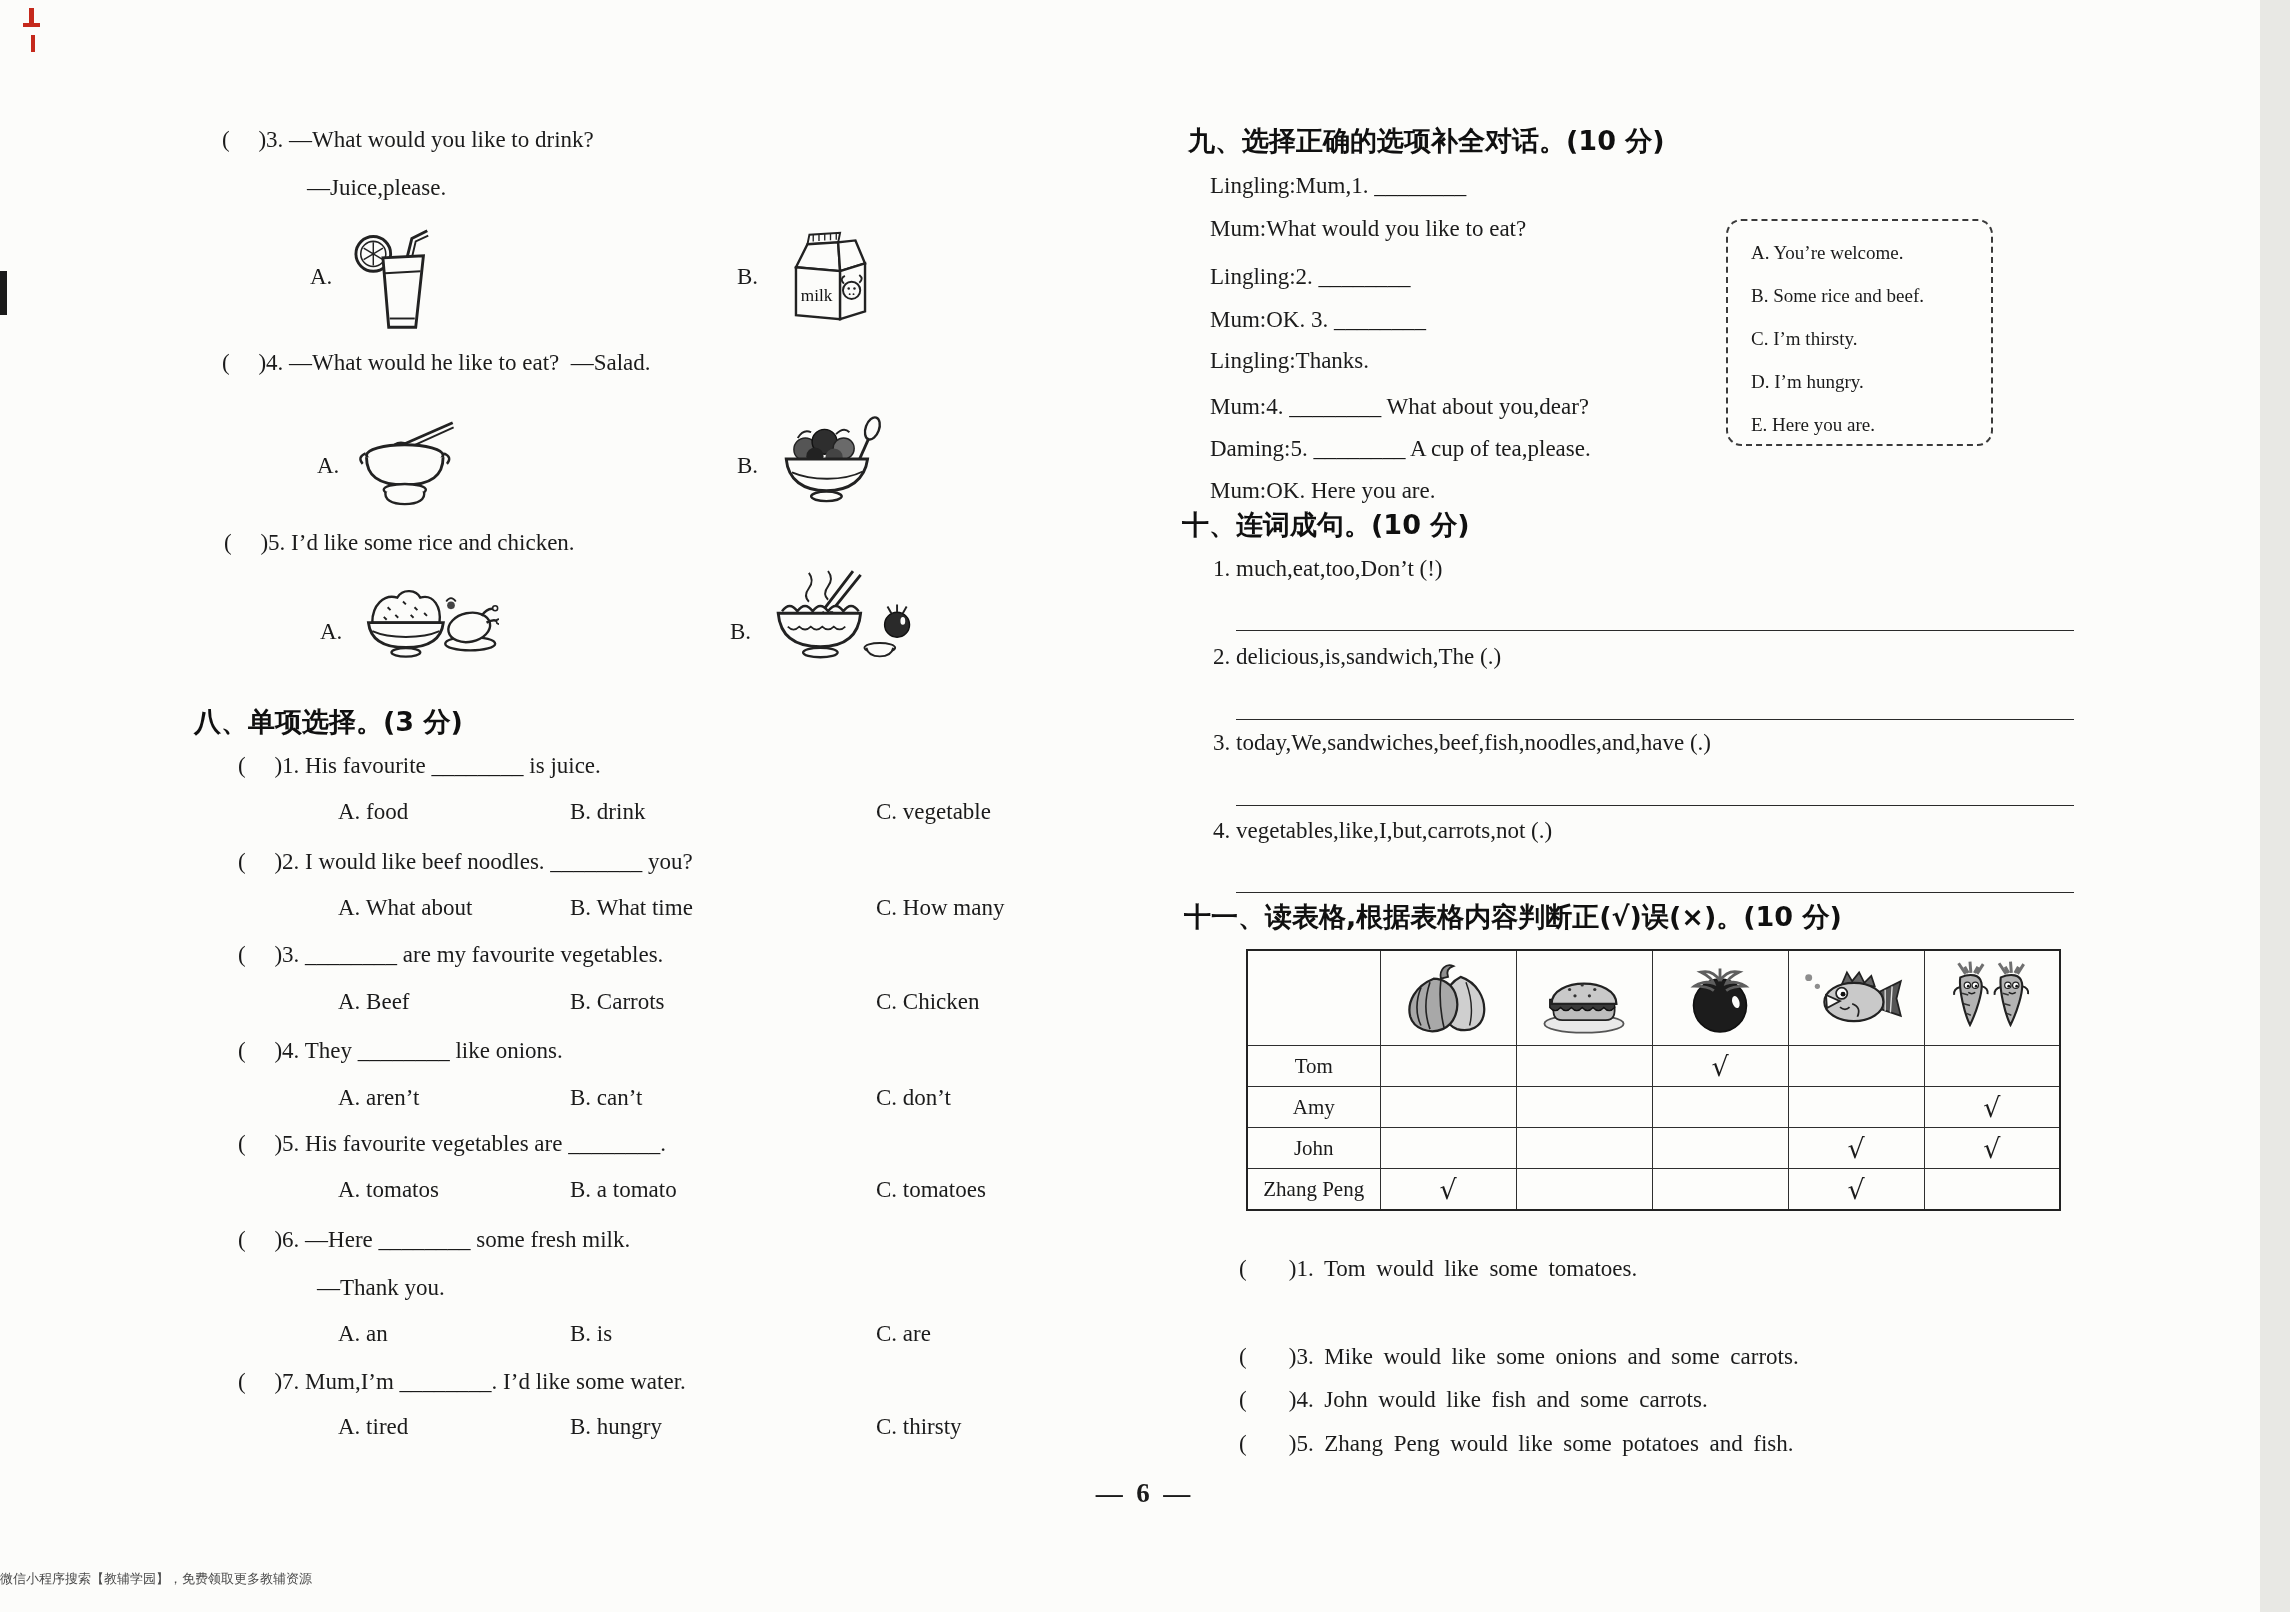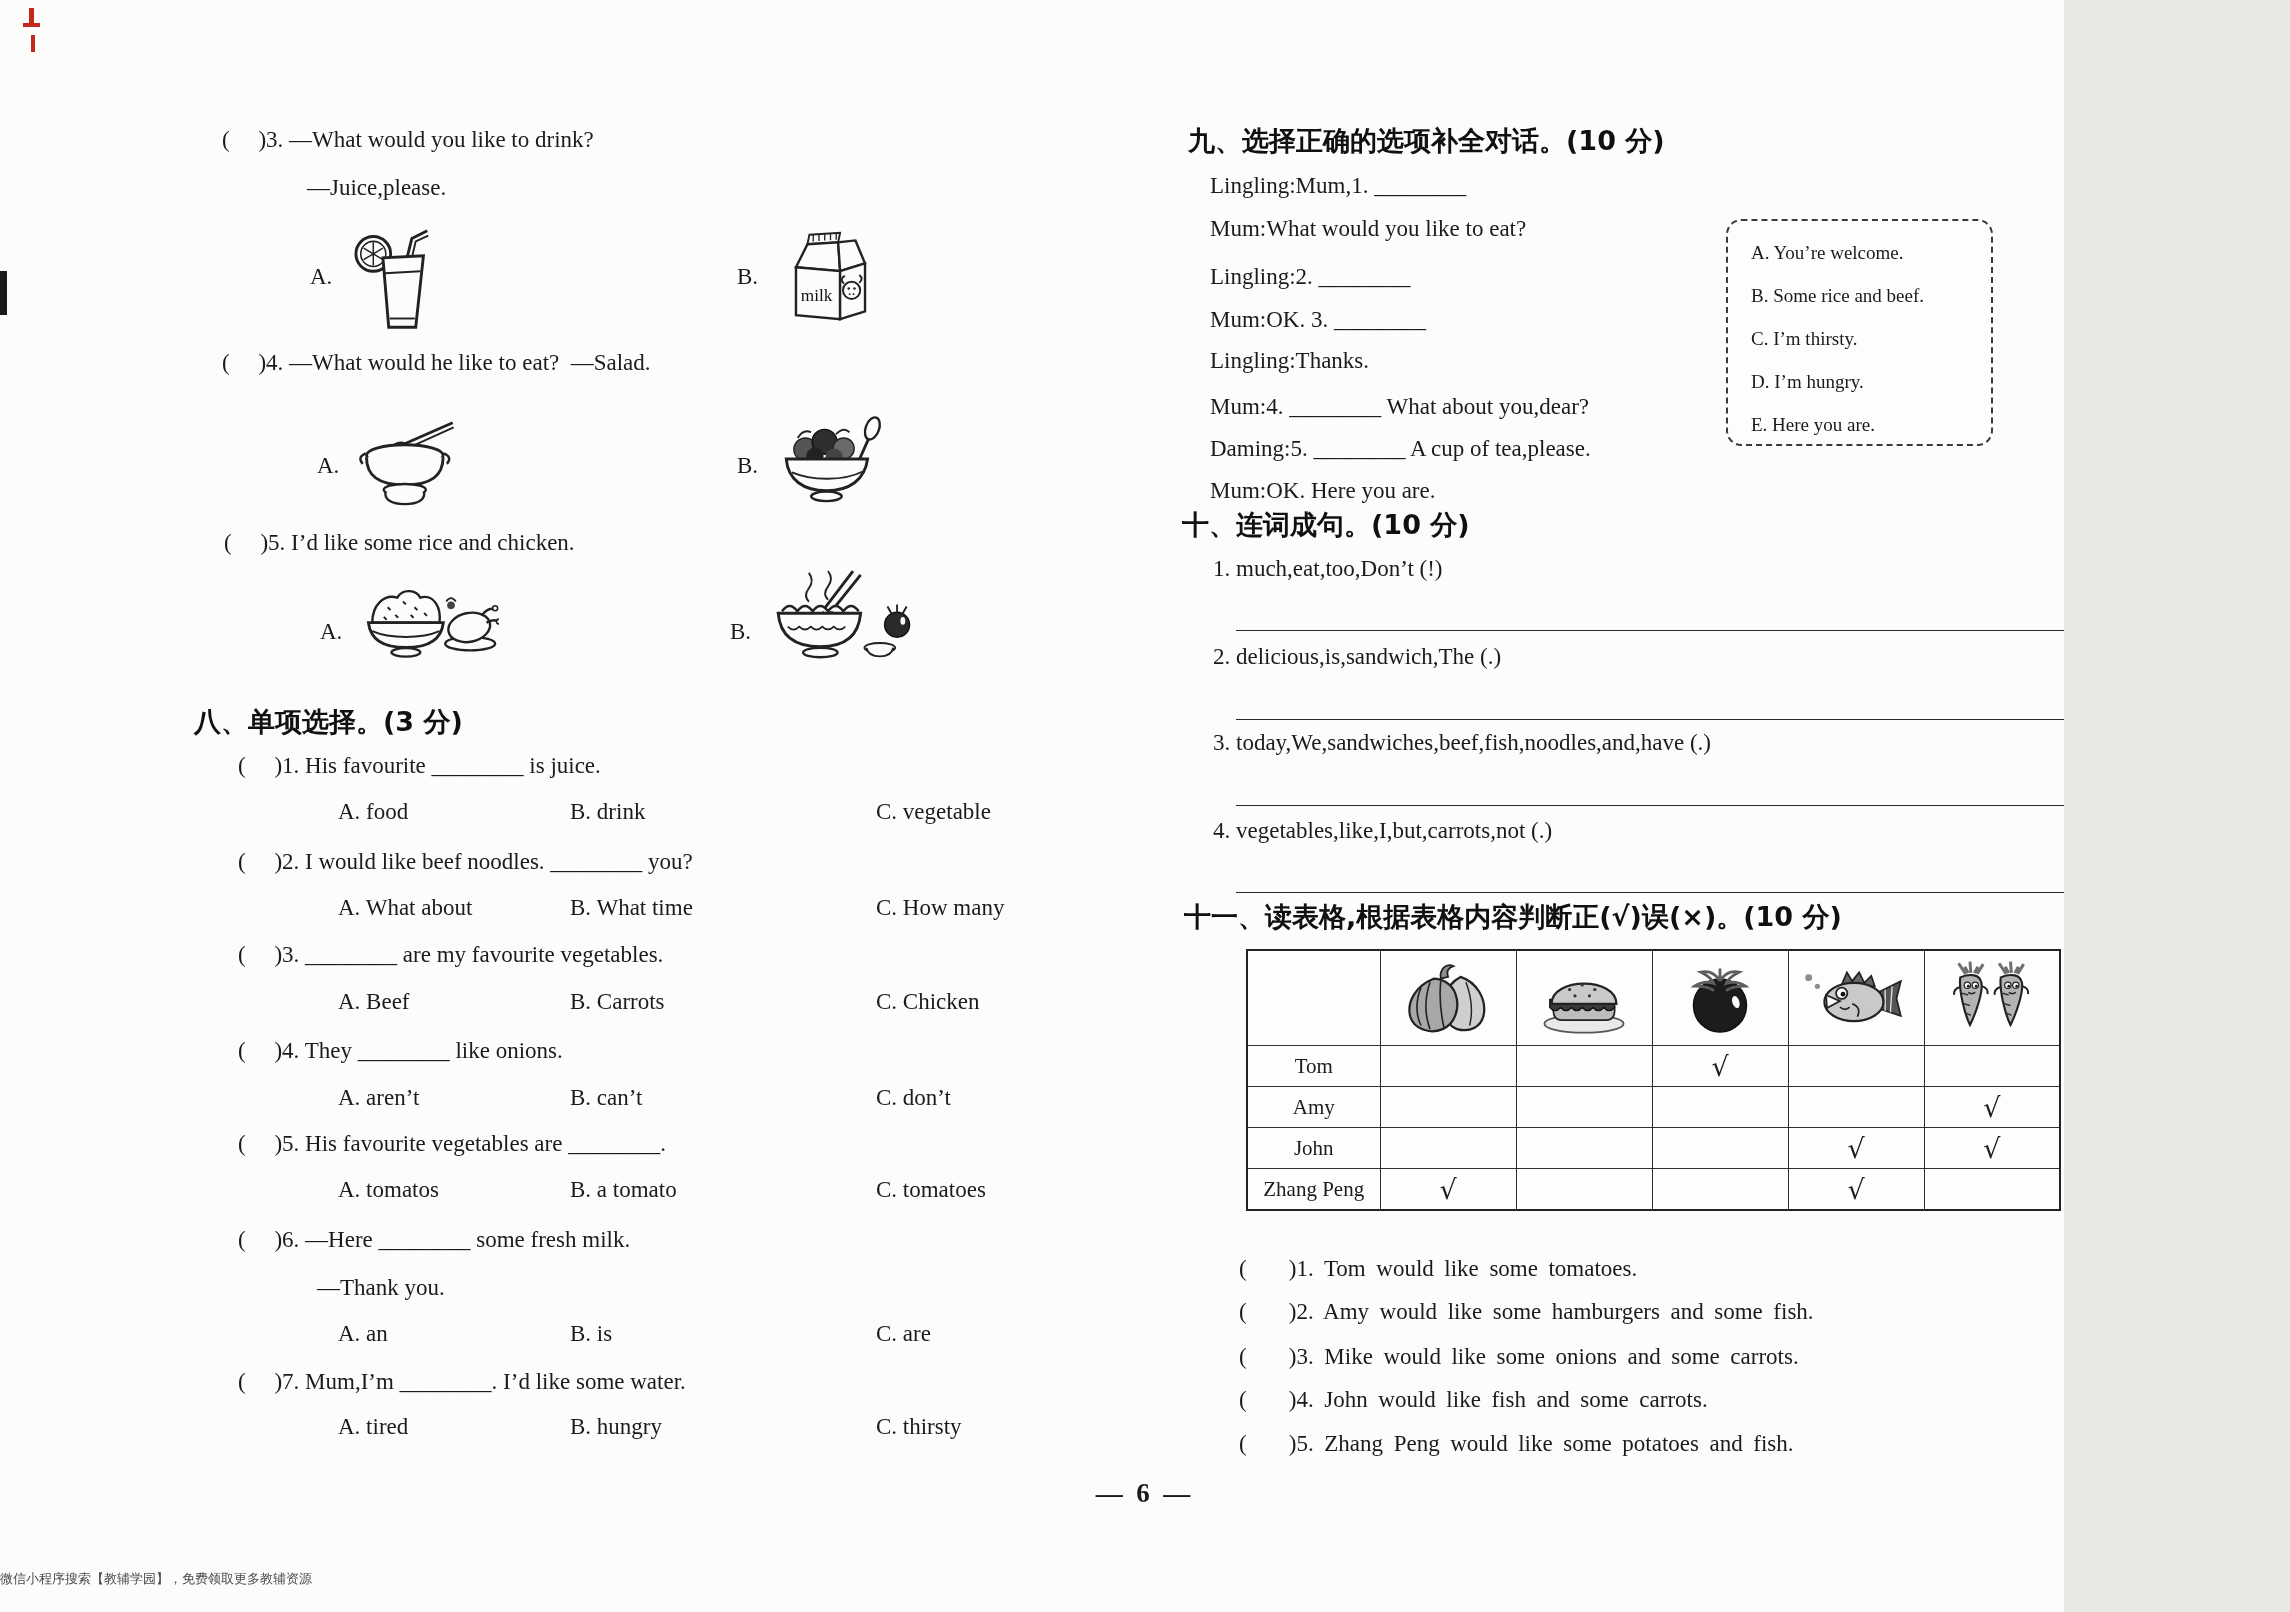--- a/index.html
+++ b/index.html
@@ -1,17 +1,17 @@
 <!DOCTYPE html>
 <html><head>
 <meta charset="utf-8">
 <style>
   html,body { margin:0; padding:0; background:#e8e8e4; }
   .page {
-    position:relative; width:2064px; height:1612px;
+    position:relative; width:2260px; height:1612px;
     background:#fcfcfa; overflow:hidden;
     font-family:"Liberation Serif","DejaVu Serif",serif;
     color:#1b1b1b;
   }
   .t {
     position:absolute; font-size:23px; line-height:1.2;
     white-space:pre; color:#1b1b1b;
     font-family:"Liberation Serif","DejaVu Serif",serif;
   }
   .h {
@@ -324,21 +324,20 @@
       <td class="chk">√</td>
       <td class="chk"></td>
       <td class="chk"></td>
       <td class="chk">√</td>
       <td class="chk"></td>
     </tr>
   </tbody>
     </table>
 
   <div class="t wide" style="left:1239px;top:1255px;">(    )1. Tom would like some tomatoes.</div>
-  <div class="t wide" style="left:1239px;top:1298px;">(    )2. Amy would like some hamburgers and some fish.</div>
   <div class="t wide" style="left:1239px;top:1343px;">(    )3. Mike would like some onions and some carrots.</div>
   <div class="t wide" style="left:1239px;top:1386px;">(    )4. John would like fish and some carrots.</div>
   <div class="t wide" style="left:1239px;top:1430px;">(    )5. Zhang Peng would like some potatoes and fish.</div>
 
   <div class="footer-num">—  6  —</div>
   <div class="watermark">微信小程序搜索【教辅学园】，免费领取更多教辅资源</div>
 
 </div>
 
 

